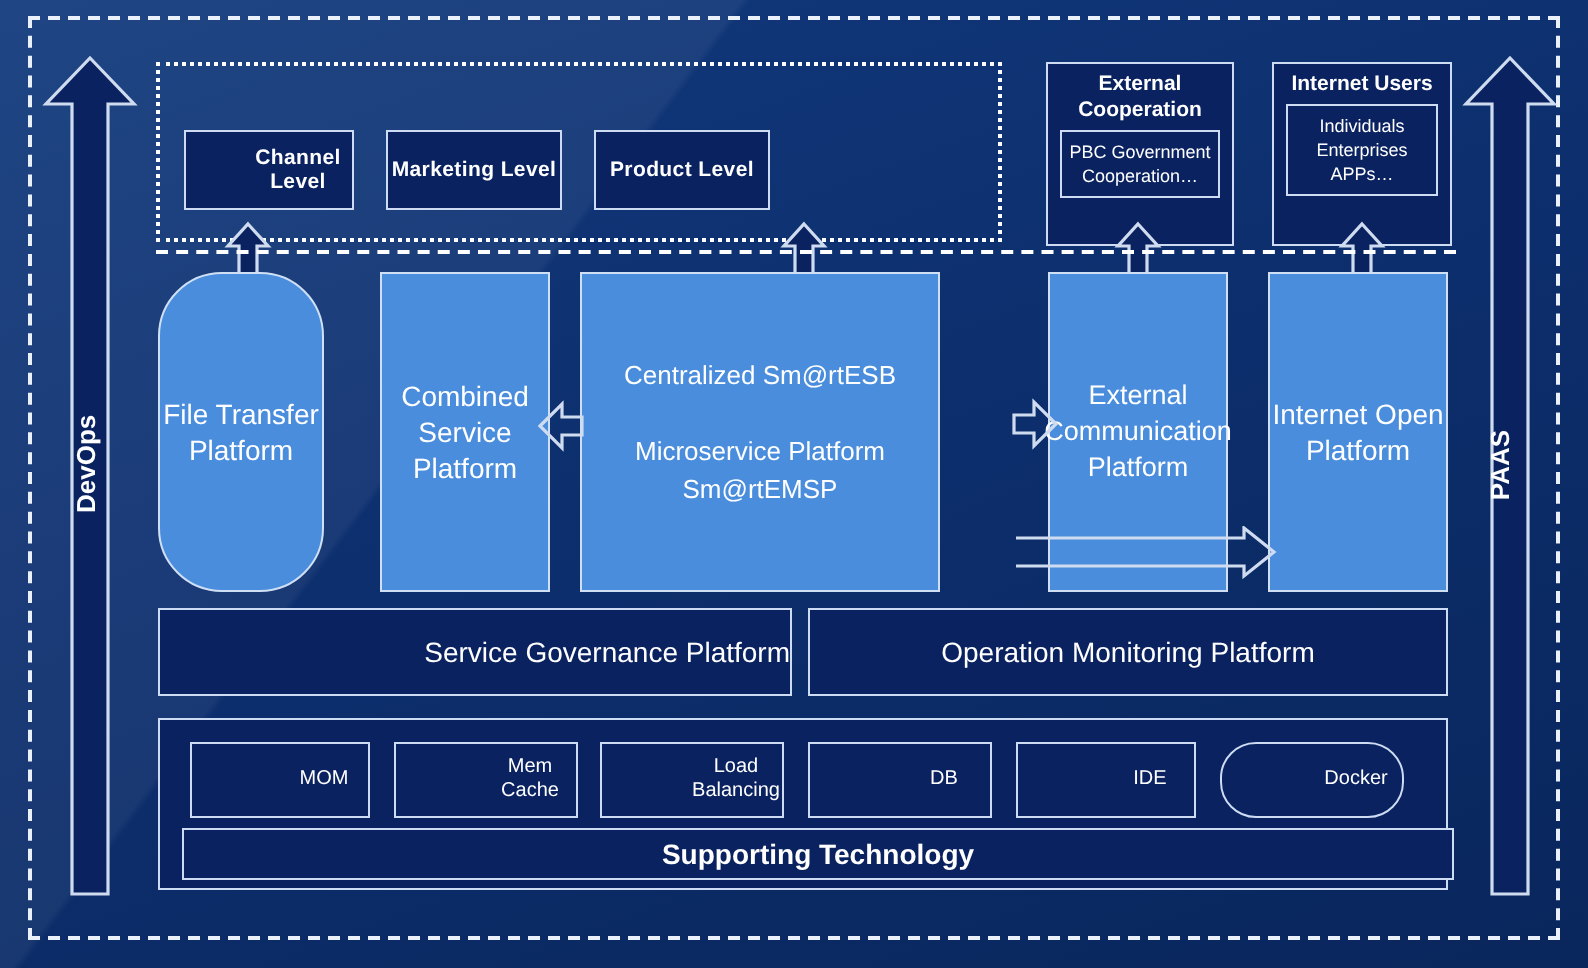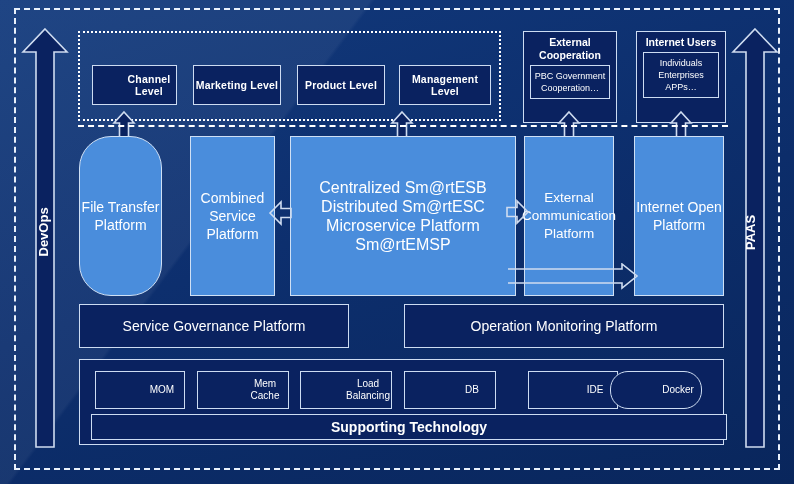--- a/index.html
+++ b/index.html
@@ -77,40 +77,40 @@
     text-align:center;font-size:9px;line-height:12px;
     padding:4px 2px;
   }
   #ext-coop{left:523px;top:31px;width:92px;height:90px;}
   #net-users{left:636px;top:31px;width:88px;height:90px;}
 
   
   .plat{top:136px;height:160px;font-size:14px;line-height:18px;}
   #p-file{left:79px;width:83px;border-radius:32px;}
   #p-comb{left:190px;width:85px;}
-  #p-center{left:290px;width:226px;font-size:16px;line-height:19px;font-weight:normal;}
+  #p-center{left:290px;width:180px;font-size:13px;line-height:19px;font-weight:normal;}
   #p-ext{left:524px;width:90px;font-size:13.5px;}
   #p-net{left:634px;width:90px;}
 
   
   .gov{top:304px;height:44px;font-size:14px;}
-  #gov-left{left:79px;width:270px;}
+  #gov-left{left:79px;width:317px;justify-content:flex-end;}
   #gov-right{left:404px;width:320px;}
 
   
   #support-outer{
     left:79px;top:359px;width:645px;height:86px;
     background:#0a2260;border:1.6px solid #cddcf2;
   }
   .tech{top:371px;height:38px;font-size:10px;line-height:12px;padding-left:44px;}
   #t0{left:95px;width:90px;}
   #t1{left:197px;width:92px;}
   #t2{left:300px;width:92px;}
   #t3{left:404px;width:92px;}
-  #t4{left:508px;width:90px;margin-left:20px;}
+  #t4{left:508px;width:90px;}
   #t5{left:610px;width:92px;border-radius:18px;}
   #support-bar{
     left:91px;top:414px;width:636px;height:26px;
     background:#0a2260;border:1.6px solid #cddcf2;
     display:flex;align-items:center;justify-content:center;
     color:#fff;font-size:14px;font-weight:bold;
   }
 
   
   .side-arrow{position:absolute;}
@@ -157,23 +157,20 @@
 
   <div class="abs navbox level-box" id="lvl0">
     <span>Channel Level</span>
   </div>
   <div class="abs navbox level-box" id="lvl1">
     <span>Marketing Level</span>
   </div>
   <div class="abs navbox level-box" id="lvl2">
     <span>Product Level</span>
   </div>
-  <div class="abs navbox level-box" id="lvl3">
-    <span>Management Level</span>
-  </div>
 
   <div class="topgroup" id="ext-coop">
     <div class="tg-title">External Cooperation</div>
     <div class="tg-inner">PBC Government Cooperation…</div>
   </div>
 
   <div class="topgroup" id="net-users">
     <div class="tg-title">Internet Users</div>
     <div class="tg-inner">Individuals Enterprises APPs…</div>
   </div>
@@ -203,21 +200,21 @@
 
   <div class="abs bluebox plat" id="p-file">
     <span>File Transfer Platform</span>
   </div>
   <div class="abs bluebox plat" id="p-comb">
     <span>Combined Service Platform</span>
   </div>
   <div class="abs bluebox plat" id="p-center">
     <span>
       <span>Centralized Sm@rtESB</span><br>
-      <span>Distributed Sm@rtESC</span><br>
+      <br>
       <span>Microservice Platform Sm@rtEMSP</span>
     </span>
   </div>
   <div class="abs bluebox plat" id="p-ext">
     <span>External Communication Platform</span>
   </div>
   <div class="abs bluebox plat" id="p-net">
     <span>Internet Open Platform</span>
   </div>
 

